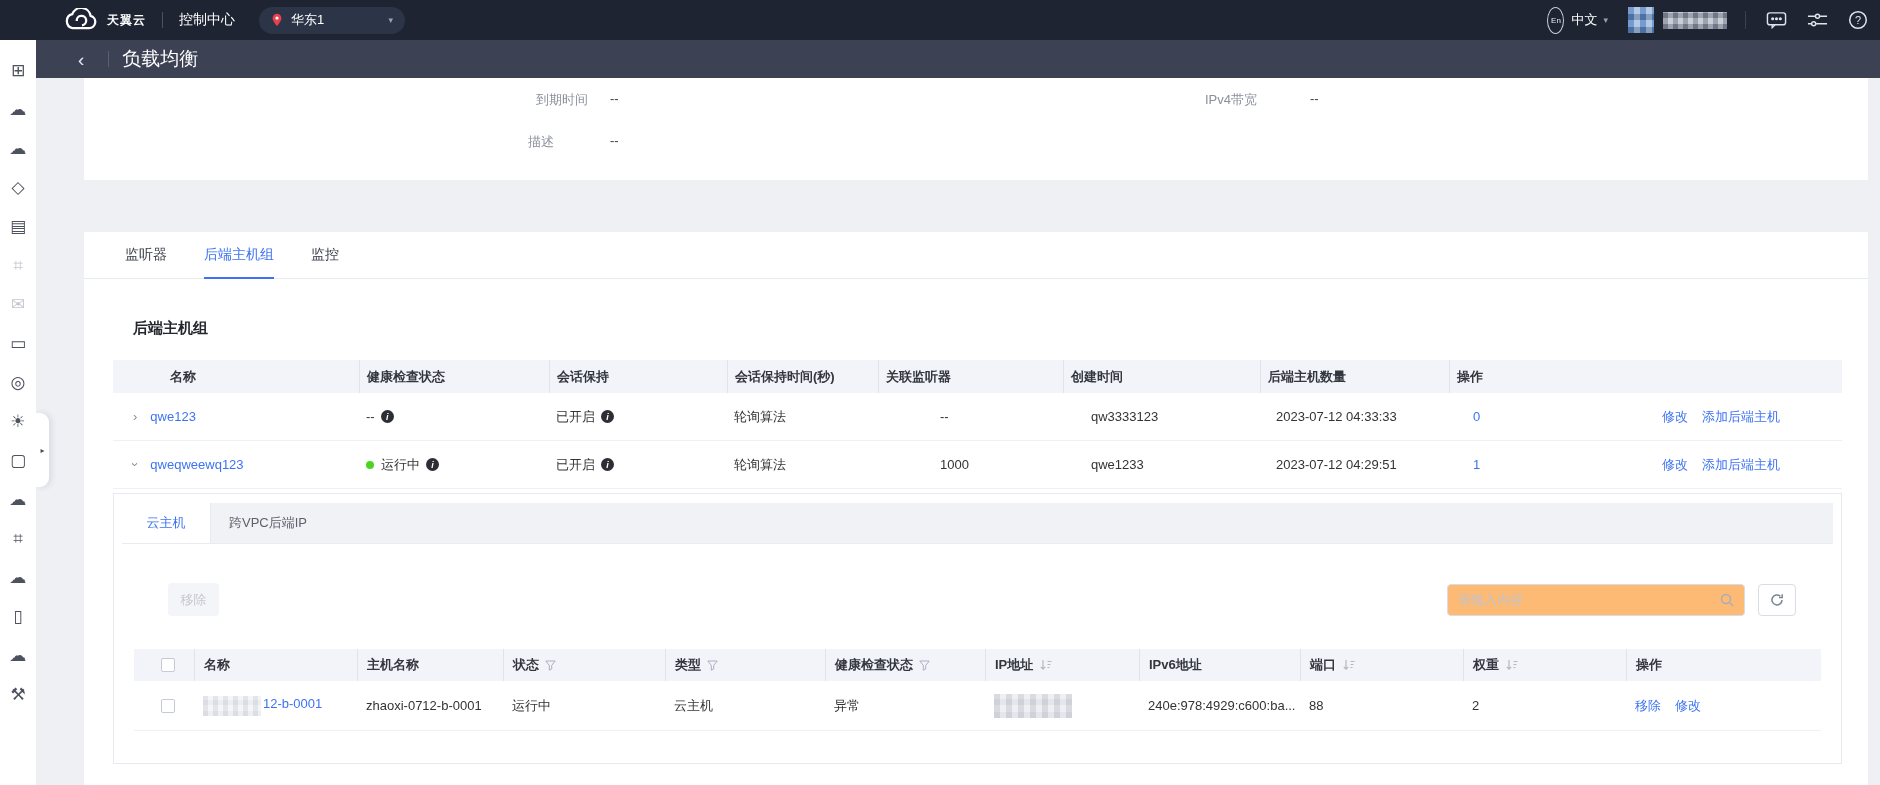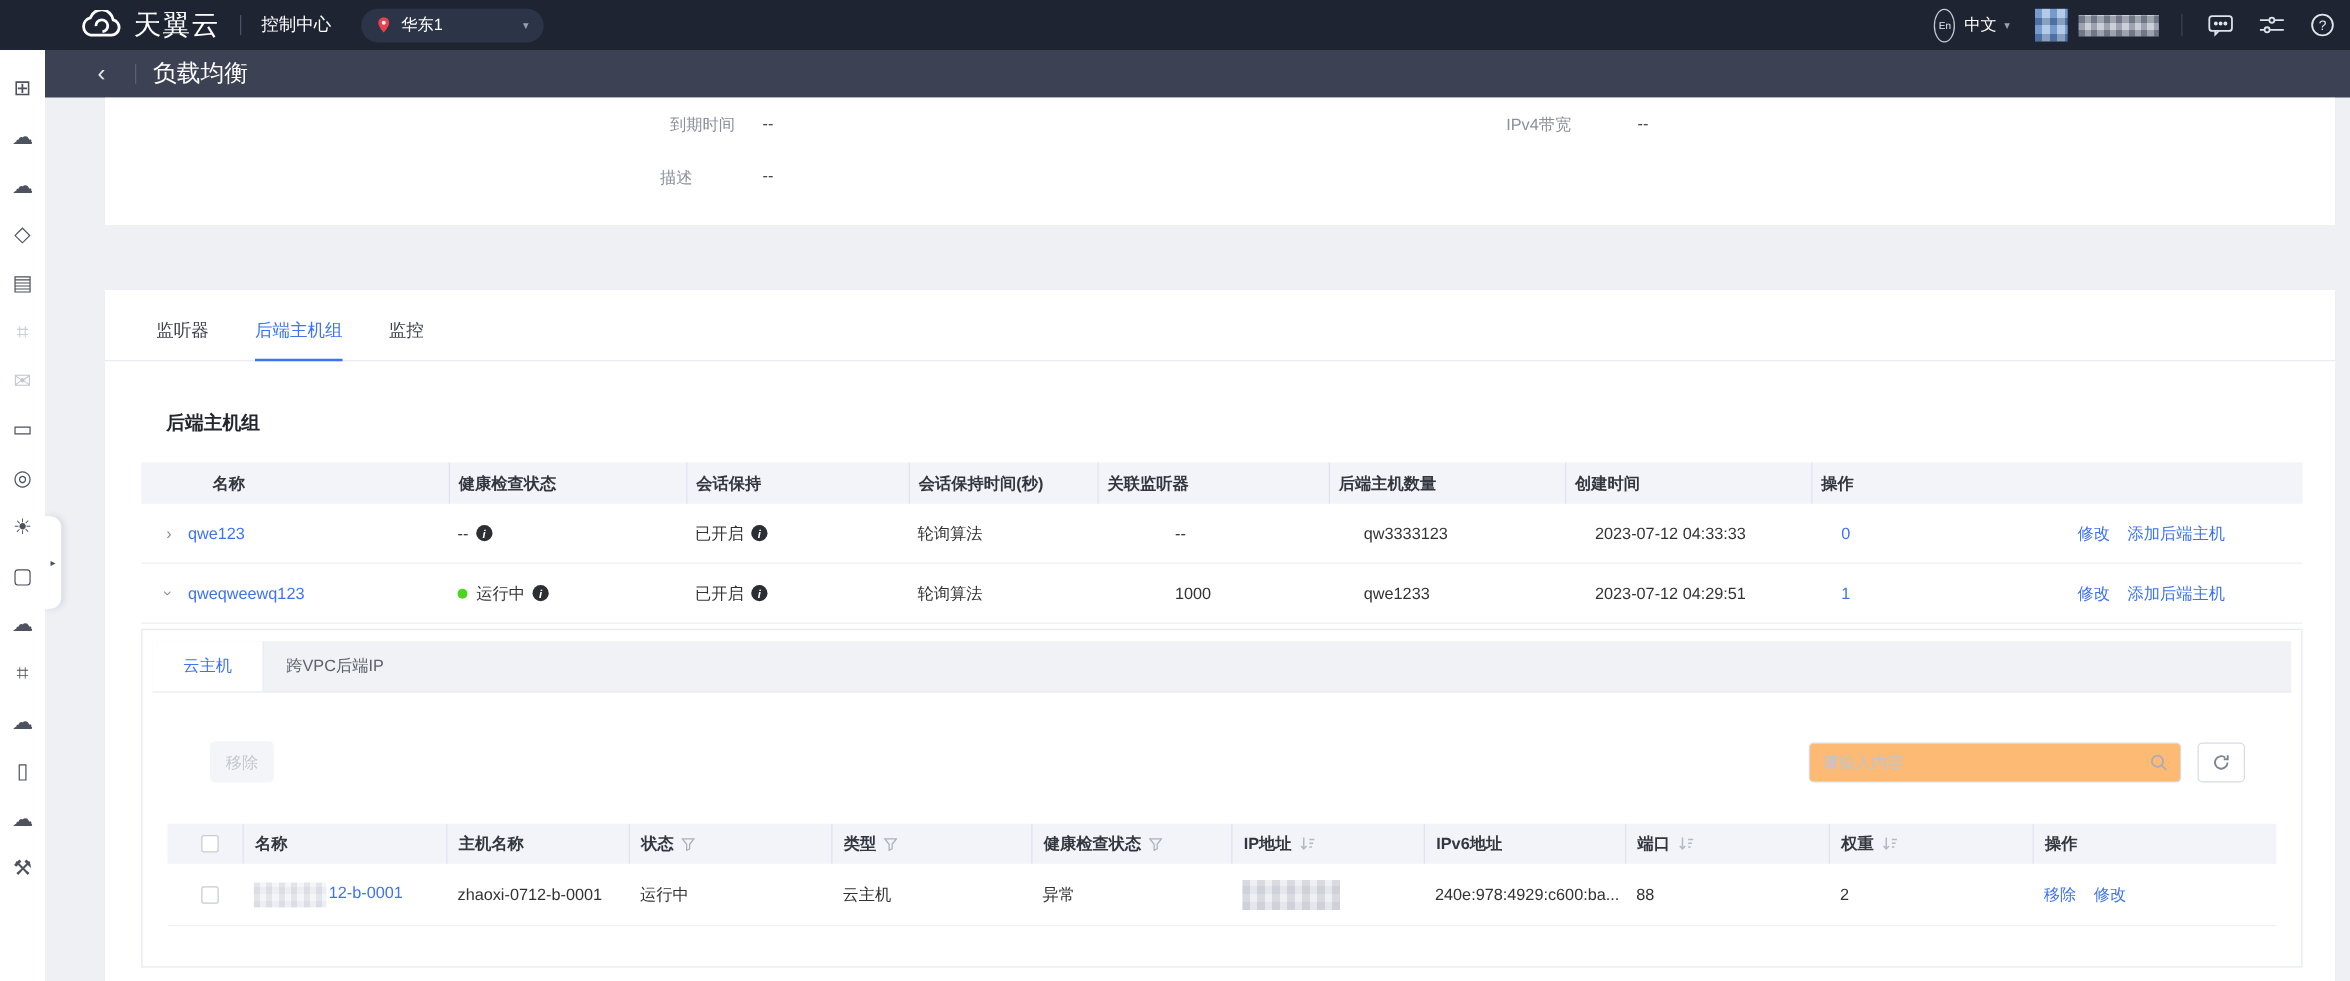--- a/index.html
+++ b/index.html
@@ -2,21 +2,21 @@
 <html><head>
 <meta charset="utf-8">
 <style>
   *{box-sizing:border-box;margin:0;padding:0}
   html,body{width:1880px;height:785px;overflow:hidden}
   body{font-family:"Liberation Sans","DejaVu Sans",sans-serif;background:#eef0f4;color:#333;font-size:13px}
 
   
   .topbar{height:40px;background:#1f2433;display:flex;align-items:center;color:#fff;position:relative;z-index:9}
   .tb-logo{margin-left:62px;display:flex;align-items:center}
-  .tb-brand{font-size:22px;font-weight:normal;margin-left:7px;letter-spacing:1px}
+  .tb-brand{font-size:12px;font-weight:bold;margin-left:7px;letter-spacing:1px}
   .tb-sep{width:1px;height:16px;background:#4a5165;margin:0 16px}
   .tb-console{font-size:14px}
   .region-pill{margin-left:24px;height:27px;width:146px;background:#2c3447;border-radius:14px;display:flex;align-items:center;padding:0 12px;cursor:pointer}
   .region-pill .rg-label{font-size:13px;margin-left:8px;color:#fff}
   .caret{font-size:9px;color:#9aa0ae;margin-left:auto}
   .tb-right{margin-left:auto;display:flex;align-items:center;padding-right:12px}
   .lang{display:flex;align-items:center;cursor:pointer}
   .lang-badge{width:17px;height:27px;border:1px solid #c7ccd6;border-radius:50%;font-size:8px;display:flex;align-items:center;justify-content:center;color:#e7eaf0}
   .lang-label{font-size:13px;margin:0 6px 0 7px;color:#fff}
   .lang .caret{margin-left:0}
@@ -44,21 +44,21 @@
 
   .content{flex:1;padding:0 12px 0 48px;overflow:hidden}
 
   
   .card1{background:#fff;height:102px;position:relative}
   .ov-label{position:absolute;color:#8b909c;font-size:13px}
   .ov-value{position:absolute;color:#3a3f49;font-size:13px}
 
   
   .card2{background:#fff;margin-top:52px;min-height:553px}
-  .tabs-row{display:flex;gap:37px;padding:23px 0 0 41px;border-bottom:1px solid #e9ecf2}
+  .tabs-row{display:flex;gap:37px;padding:13px 0 0 41px;border-bottom:1px solid #e9ecf2}
   .tab{font-size:14px;color:#3a3f49;padding-bottom:13px;cursor:pointer;line-height:19px}
   .tab.active{color:#3d73f2;border-bottom:2px solid #3d73f2;margin-bottom:-1px}
   .section-title{margin:40px 0 0 49px;font-size:15px;font-weight:bold;color:#23262e}
 
   .g-table{margin:22px 0 0 29px;width:1729px}
   .g-head{display:flex;height:33px;background:#f2f4fa;align-items:stretch;font-weight:bold;color:#33363e}
   .g-hcell{display:flex;align-items:center;padding-left:7px;border-left:1px solid #dfe3ef}
   .g-hcell.first{border-left:none;padding-left:57px}
   .g-row{display:flex;height:48px;align-items:center;border-bottom:1px solid #eef0f5}
   .g-cell{padding-left:7px;display:flex;align-items:center}
@@ -214,22 +214,22 @@
 
         <div class="section-title">后端主机组</div>
 
         <div class="g-table">
           <div class="g-head">
             <div class="g-hcell first w0">名称</div>
             <div class="g-hcell w1">健康检查状态</div>
             <div class="g-hcell w2">会话保持</div>
             <div class="g-hcell w4">会话保持时间(秒)</div>
             <div class="g-hcell w5">关联监听器</div>
+            <div class="g-hcell w6">创建时间</div>
             <div class="g-hcell w7">后端主机数量</div>
-            <div class="g-hcell w6">创建时间</div>
             <div class="g-hcell w8">操作</div>
           </div>
 
           <div class="g-row">
             <div class="g-cell first w0">
               <span class="chev">›</span>
               <a class="lnk">qwe123</a>
             </div>
             <div class="g-cell w1">
               <span>--</span>

